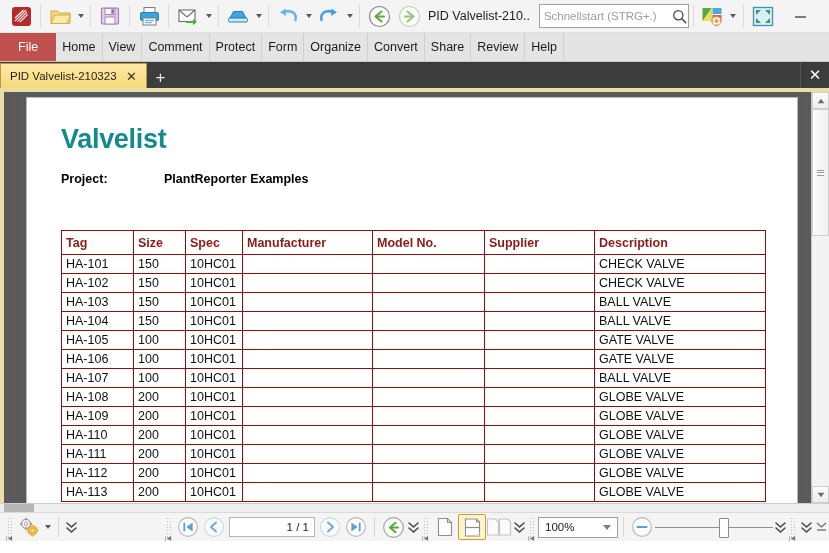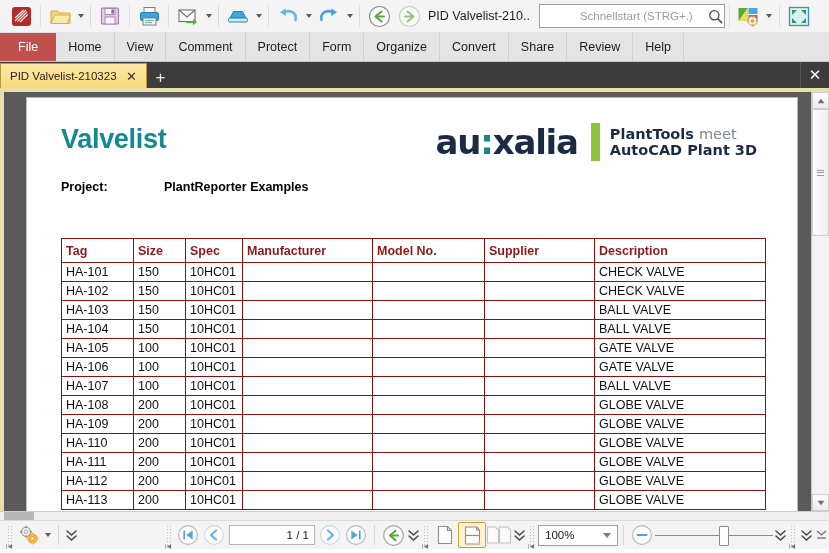--- a/index.html
+++ b/index.html
@@ -48,21 +48,20 @@
   .applogo { margin-left: 6px; }
 
   
   .searchbox {
     width: 148px; height: 22px;
     background: #ffffff;
     border: 1px solid #a0a0a0;
     display: flex; align-items: center;
     margin-left: 4px;
     flex: 0 0 148px;
-    padding-left: 36px;
   }
   .searchbox input {
     border: 0; outline: 0; flex: 1 1 auto;
     font-family: "Liberation Sans", sans-serif;
     font-size: 11.5px; color: #222;
     padding: 0 4px; background: transparent;
     min-width: 0;
   }
   .searchbox input::placeholder { color: #9b9b9b; }
   .search-ico { width: 22px; display:flex; align-items:center; justify-content:center; }
@@ -83,21 +82,21 @@
   
   .ribbon {
     height: 28px; flex: 0 0 28px;
     background: #e4e4e4;
     display: flex; align-items: stretch;
     border-bottom: 1px solid #c8c8c8;
     font-size: 12.5px;
   }
   .rtab {
     display: flex; align-items: center; justify-content: center;
-    padding: 0 12px;
+    padding: 0 6px;
     color: #1b1b1b;
     border-right: 1px solid #d0d0d0;
     white-space: nowrap;
   }
   .rtab.file {
     background: #c0504d; color: #ffffff;
     padding: 14px 18px; border-right: 0;
   }
   .rtab.format {
     background: #e8dcb4; border-left: 1px solid #d0c89c;
@@ -163,21 +162,21 @@
     margin: 5px 0 0 22px;
     width: 772px;
     height: 100%;
     box-sizing: border-box;
     border: 1px solid #b8b8b8;
     position: relative;
     overflow: hidden;
   }
 
   
-  .page-body { padding: 22px 36px 0 32px; }
+  .page-body { padding: 22px 15px 0 32px; }
 
   .doc-head {
     display: flex; align-items: flex-start;
     justify-content: space-between;
   }
   .doc-title {
     font-family: "Liberation Sans", sans-serif;
     font-size: 27px; font-weight: bold;
     color: #128a8f; letter-spacing: -0.3px;
     line-height: 1;
@@ -540,29 +539,20 @@
 
   <div class="viewer">
     <div class="viewer-inner">
 
       <div class="page">
         <div class="page-body">
 
           <div class="doc-head">
             <div class="doc-title">Valvelist</div>
 
-            <div class="logo-wrap">
-              <div class="logo-au"><span>au</span><span class="colon">:</span><span>xalia</span></div>
-              <div class="logo-bar"></div>
-              <div class="logo-txt">
-                <div class="logo-l1"><span>PlantTools</span>
-                  <span class="light">meet</span></div>
-                <div class="logo-l2">AutoCAD Plant 3D</div>
-              </div>
-            </div>
           </div>
 
           <div class="proj-row">
             <div class="proj-label">Project:</div>
             <div>PlantReporter Examples</div>
           </div>
 
           <table class="vtbl">
             <colgroup>
               <col class="c-tag">

